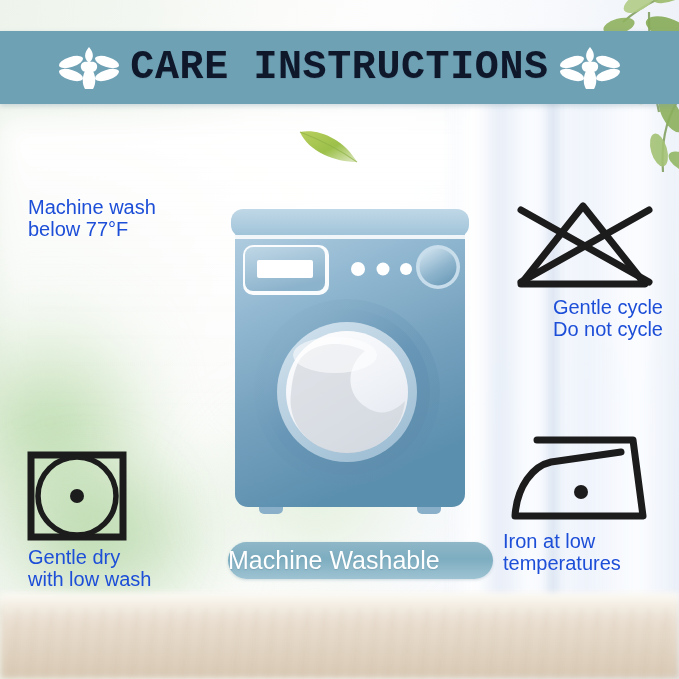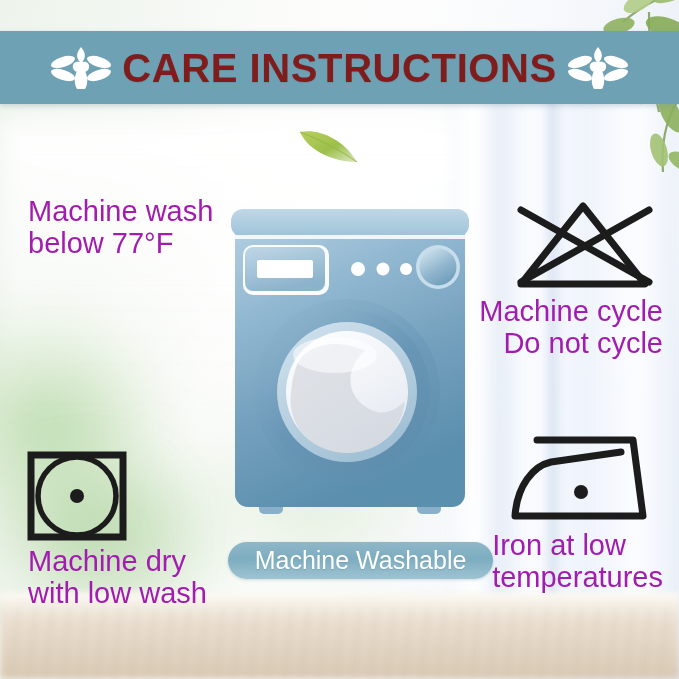--- a/index.html
+++ b/index.html
@@ -80,51 +80,52 @@
   .foliage{position:absolute;right:-10px;top:-18px;width:190px;height:200px;}
 
   
   .banner{
     position:absolute;left:0;top:31px;width:679px;height:73px;
     background:#6fa1b5;
     display:flex;align-items:center;justify-content:center;
     box-shadow:0 2px 5px rgba(120,150,165,.35);
   }
   .banner-title{
-    color:#7f1d1d;font-size:40px;font-weight:bold;letter-spacing:.6px;
+    color:#0f172a;font-size:40px;font-weight:bold;letter-spacing:.6px;
     white-space:nowrap;line-height:1;
     padding:0 10px;
     text-shadow:0 1px 1px rgba(60,95,115,.18);
+    font-family:Liberation Mono, monospace;
   }
   .fleur{width:62px;height:48px;flex:none;}
 
   
   .cell{position:absolute;}
   .cell .sym{display:block;}
   .cell .lbl{
-    color:#a21caf;font-size:29px;line-height:1.1;white-space:nowrap;
+    color:#1d4ed8;font-size:20px;line-height:1.1;white-space:nowrap;
   }
   #cell-wash{left:22px;top:196px;text-align:left;}
   #cell-wash .lbl{padding-left:6px;}
   #cell-bleach{right:16px;top:196px;text-align:right;}
   #cell-dry{left:22px;top:446px;text-align:left;}
   #cell-dry .lbl{padding-left:6px;}
   #cell-iron{right:16px;top:430px;text-align:left;}
   .sym-row{display:flex;}
   .sym-row.right{justify-content:flex-end;}
 
   
   .machine{position:absolute;left:225px;top:205px;width:250px;height:330px;}
 
   
   .badge{
     position:absolute;left:228px;top:542px;width:265px;height:37px;
     background:linear-gradient(180deg,#8fb7c8 0%,#7dadc0 45%,#9ec3d2 100%);
     border-radius:19px;
-    display:flex;align-items:center;justify-content:center;
+    display:flex;align-items:center;justify-content:flex-start;
     box-shadow:0 1px 3px rgba(120,155,175,.35);
   }
   .badge-text{
     color:#ffffff;font-size:25px;line-height:1;white-space:nowrap;
     text-shadow:0 1px 1px rgba(70,110,132,.25);
   }
 
   
   .leaf-float{position:absolute;left:295px;top:118px;width:70px;height:52px;}
 </style>
@@ -211,33 +212,33 @@
   </div>
 
   <div class="cell" id="cell-bleach">
     <div class="sym-row right">
       <svg class="sym" width="160" height="100" viewBox="0 0 160 100">
         <path d="M80 10 L142 88 L18 88 Z" stroke="#1c1c1c" stroke-width="7" fill="none" stroke-linejoin="round"></path>
         <line x1="18" y1="14" x2="146" y2="86" stroke="#1c1c1c" stroke-width="7" stroke-linecap="round"></line>
         <line x1="146" y1="14" x2="18" y2="86" stroke="#1c1c1c" stroke-width="7" stroke-linecap="round"></line>
       </svg>
     </div>
-    <div class="lbl">Machine cycle</div>
+    <div class="lbl">Gentle cycle</div>
     <div class="lbl">Do not cycle</div>
   </div>
 
   <div class="cell" id="cell-dry">
     <div class="sym-row">
       <svg class="sym" width="110" height="100" viewBox="0 0 110 100">
         <rect x="9" y="9" width="92" height="82" stroke="#1c1c1c" stroke-width="7" fill="none"></rect>
         <circle cx="55" cy="50" r="39" stroke="#1c1c1c" stroke-width="5.5" fill="none"></circle>
         <circle cx="55" cy="50" r="7" fill="#1c1c1c"></circle>
       </svg>
     </div>
-    <div class="lbl">Machine dry</div>
+    <div class="lbl">Gentle dry</div>
     <div class="lbl">with low wash</div>
   </div>
 
   <div class="cell" id="cell-iron">
     <div class="sym-row right">
       <svg class="sym" width="160" height="100" viewBox="0 0 160 100">
         <path d="M34 10 L130 10 L140 86 L12 86 C14 56 30 36 48 32 L118 22" stroke="#1c1c1c" stroke-width="7" fill="none" stroke-linejoin="round" stroke-linecap="round"></path>
         <circle cx="78" cy="62" r="7" fill="#1c1c1c"></circle>
       </svg>
     </div>

